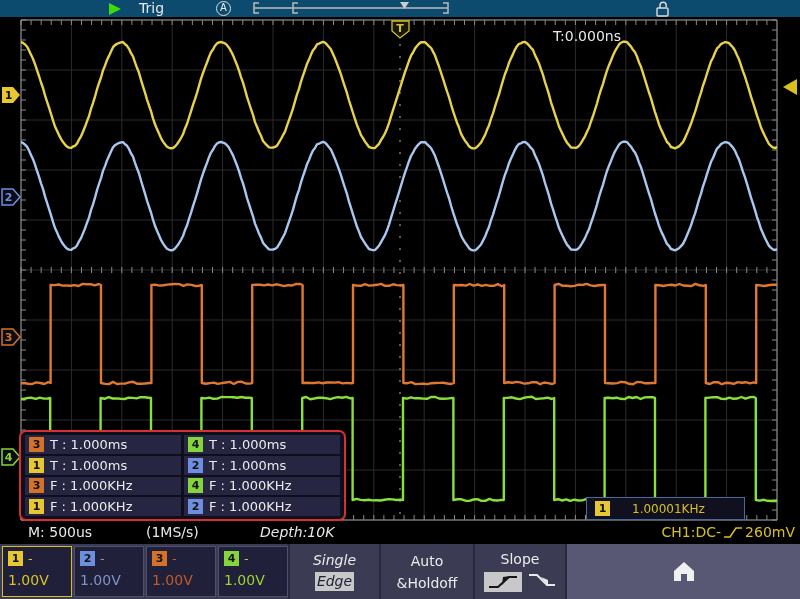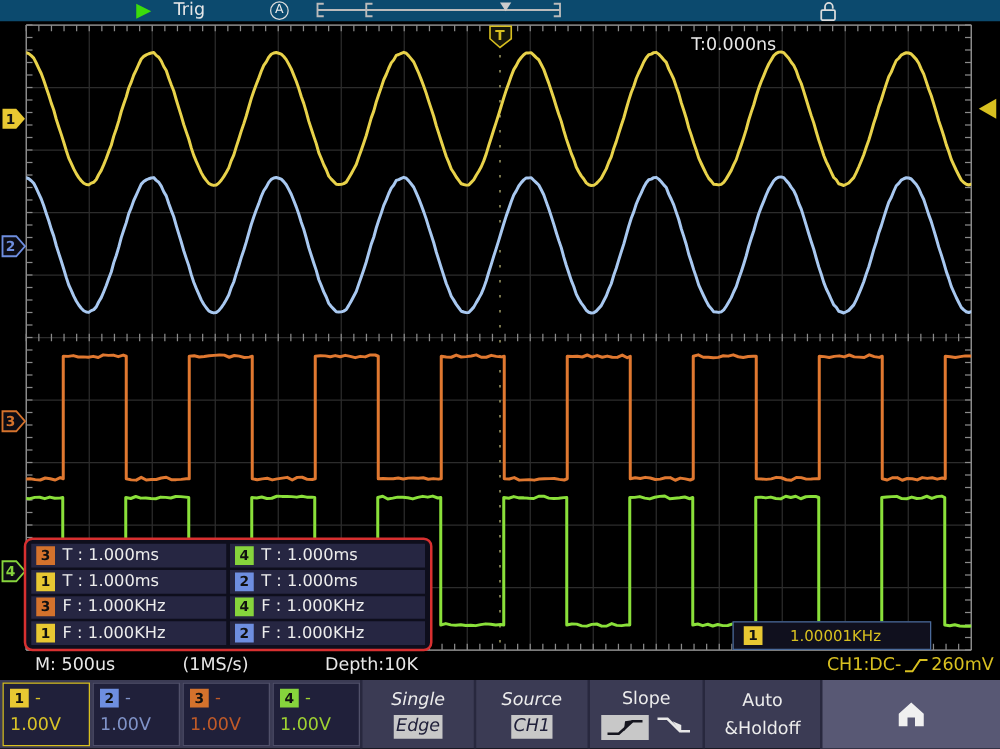--- a/index.html
+++ b/index.html
@@ -525,21 +525,21 @@
   </div>
 
   <div id="freq-box">
     <span class="badge" style="background-color: rgb(232, 200, 50);">1</span>
     <span class="val" style="color: rgb(216, 192, 32);">1.00001KHz</span>
   </div>
 
   <div id="statusbar">
     <span class="s" style="left:28px;">M: 500us</span>
     <span class="s" style="left:146px;">(1MS/s)</span>
-    <span class="s" style="left:260px;">Depth:10K</span>
+    <span class="s" style="left:260px;font-style:italic;">Depth:10K</span>
     <div id="trig-info" style="color: rgb(216, 192, 32);">
       <span>CH1:DC-</span>
       <svg width="20" height="15">
         <path d="M1 12 H7 L13 3 H19" stroke="#d8c020" stroke-width="1.6" fill="none"></path>
       </svg>
       <span>260mV</span>
     </div>
   </div>
 
   <div id="menu" style="background-color: rgb(59, 59, 84);">
@@ -571,44 +571,40 @@
           <span style="color: rgb(159, 210, 50);">-</span>
           </div>
         <div class="val" style="color: rgb(159, 210, 50);">1.00V</div>
       </div>
     </div>
 
     <div class="msec" id="sec-single">
       <span>Single</span>
       <span class="chip" style="background-color: rgb(200, 200, 200);">Edge</span>
     </div>
-    <div class="msec" id="sec-source">
-      <span>Source</span>
-      <span class="chip" style="background-color: rgb(200, 200, 200);">CH1</span>
+    <div class="msec" id="sec-auto">
+      <span>Auto</span>
+      <span>&amp;Holdoff</span>
     </div>
     <div class="msec" id="sec-slope">
       <span>Slope</span>
       <span class="slope-icons">
         <span class="slope-chip" style="background-color: rgb(200, 200, 200);">
           <svg width="34" height="18">
             <path d="M3 14 H12 L23 4 H31" stroke="#16161f" stroke-width="2" fill="none"></path>
             <polygon points="16,12 24,3 17,4" fill="#16161f"></polygon>
           </svg>
         </span>
         <span>
           <svg width="30" height="18">
             <path d="M2 4 H10 L20 14 H28" stroke="#e8e8e8" stroke-width="2" fill="none"></path>
             <polygon points="14,6 21,15 21,9" fill="#e8e8e8"></polygon>
           </svg>
         </span>
       </span>
     </div>
-    <div class="msec" id="sec-auto">
-      <span>Auto</span>
-      <span>&amp;Holdoff</span>
-    </div>
     <div id="sec-home" style="background-color: rgb(88, 88, 116);">
       <svg width="26" height="24">
         <path d="M3 11 L13 2 L23 11 V21 H16 V14 H10 V21 H3 Z" fill="#f0f0f0"></path>
       </svg>
     </div>
   </div>
 </div>
 
 </body></html>

